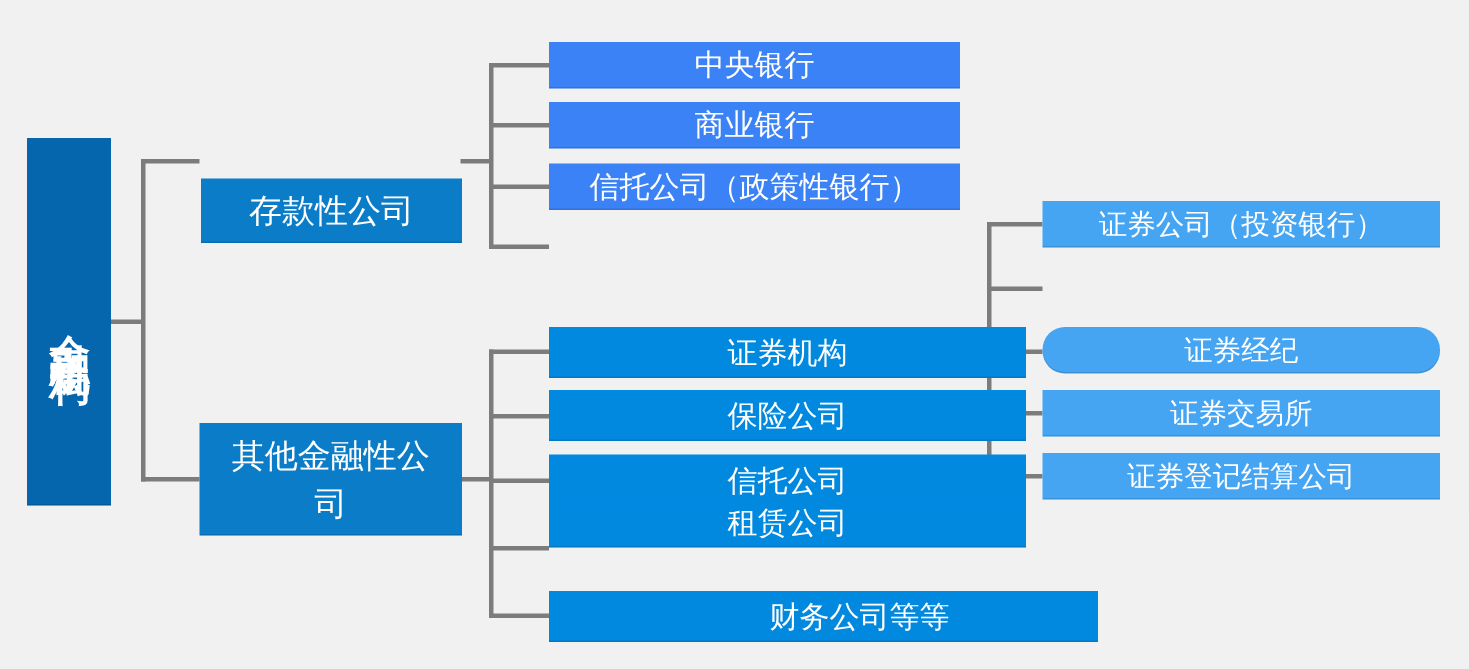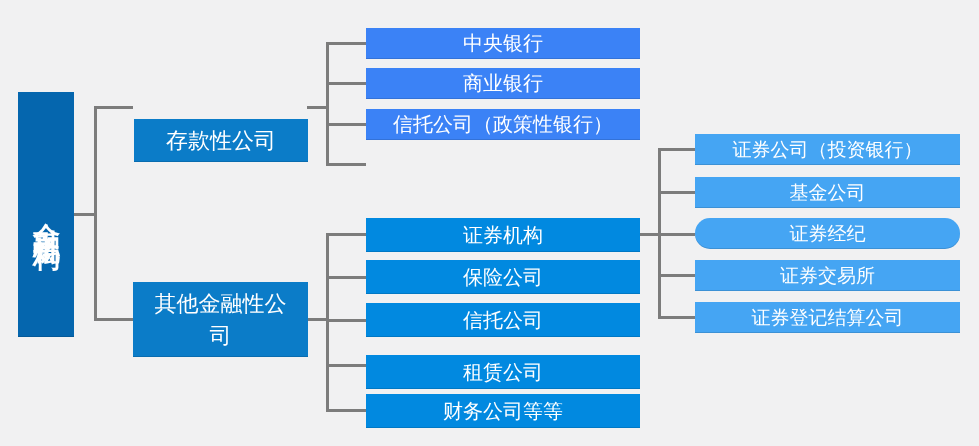--- a/index.html
+++ b/index.html
@@ -50,29 +50,29 @@
   .child {
     left: 366px; width: 274px; height: 31px;
     background: #3b82f6;
     font-size: 20px;
   }
   .c1 { top: 28px; }
   .c2 { top: 68px; }
   .c3 { top: 109px; }
   .c4 { top: 149px; }
   .child2 {
-    left: 366px; width: 274px; height: 34px;
+    left: 366px; width: 318px; height: 34px;
     background: #0189e0;
     font-size: 20px;
   }
   .d1 { top: 218px; }
   .d2 { top: 260px; }
   .d3 { top: 303px; }
-  .d4 { top: 331px; margin-top: 24px; }
-  .d5 { top: 394px; }
+  .d4 { top: 331px; }
+  .d5 { top: 394px; padding-left: 48px; }
   .leaf {
     left: 695px; width: 265px; height: 31px;
     background: #45a5f3;
     font-size: 19px;
   }
   .r1 { top: 134px; }
   .r2 { top: 177px; }
   .r3 { top: 218px; border-radius: 15px; }
   .r4 { top: 260px; }
   .r5 { top: 302px; }
@@ -173,23 +173,20 @@
   <div class="node child2 d4">
     <span>租赁公司</span>
   </div>
   <div class="node child2 d5">
     <span>财务公司等等</span>
   </div>
 
   <div class="node leaf r1">
     <span>证券公司（投资银行）</span>
   </div>
-  <div class="node leaf r2">
-    <span>基金公司</span>
-  </div>
   <div class="node leaf r3">
     <span>证券经纪</span>
   </div>
   <div class="node leaf r4">
     <span>证券交易所</span>
   </div>
   <div class="node leaf r5">
     <span>证券登记结算公司</span>
   </div>
 

